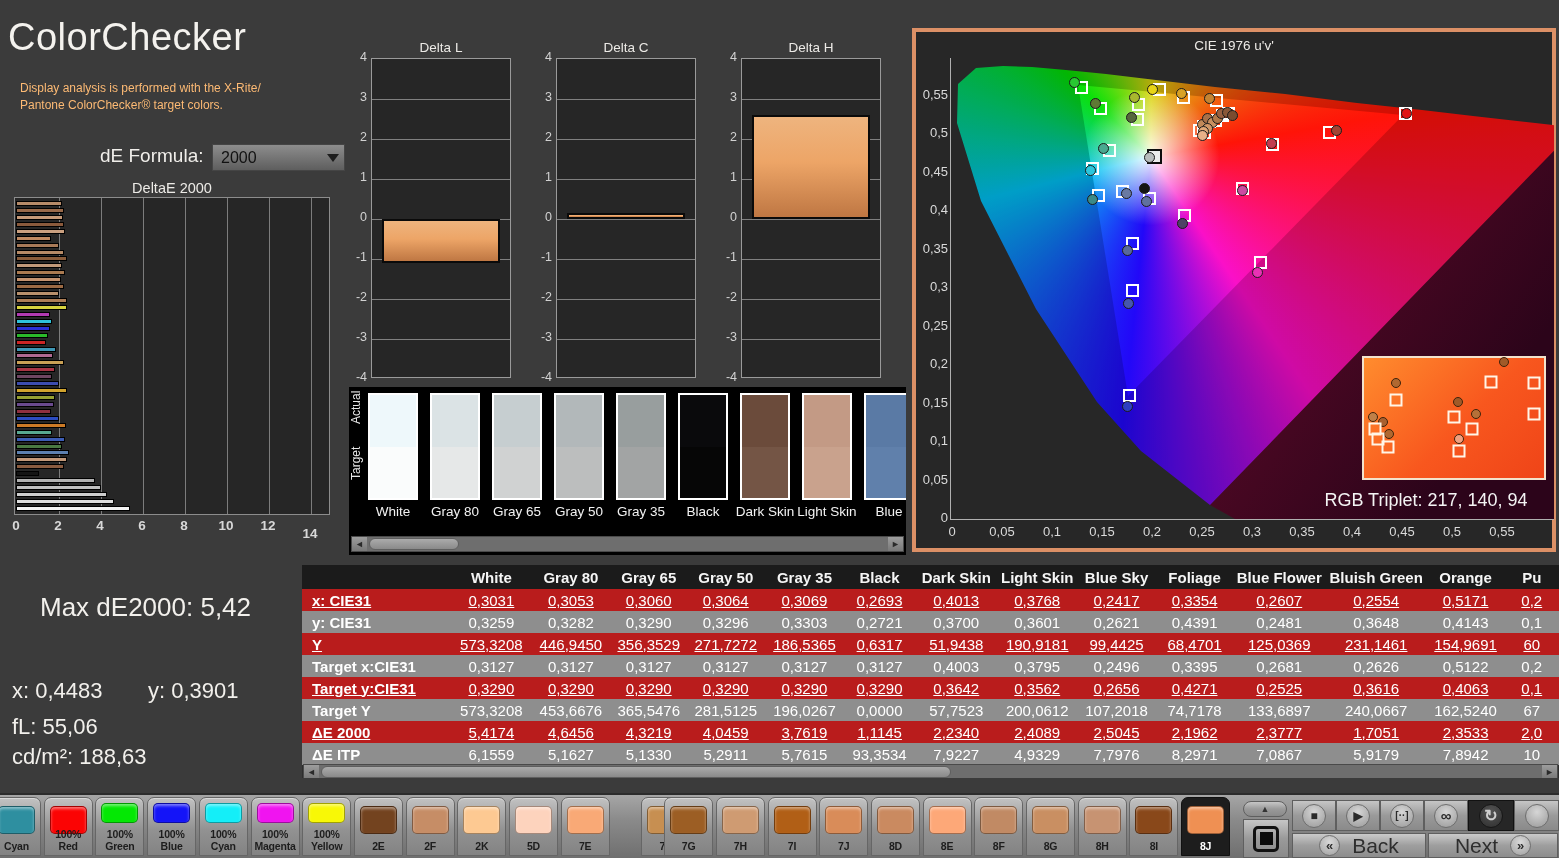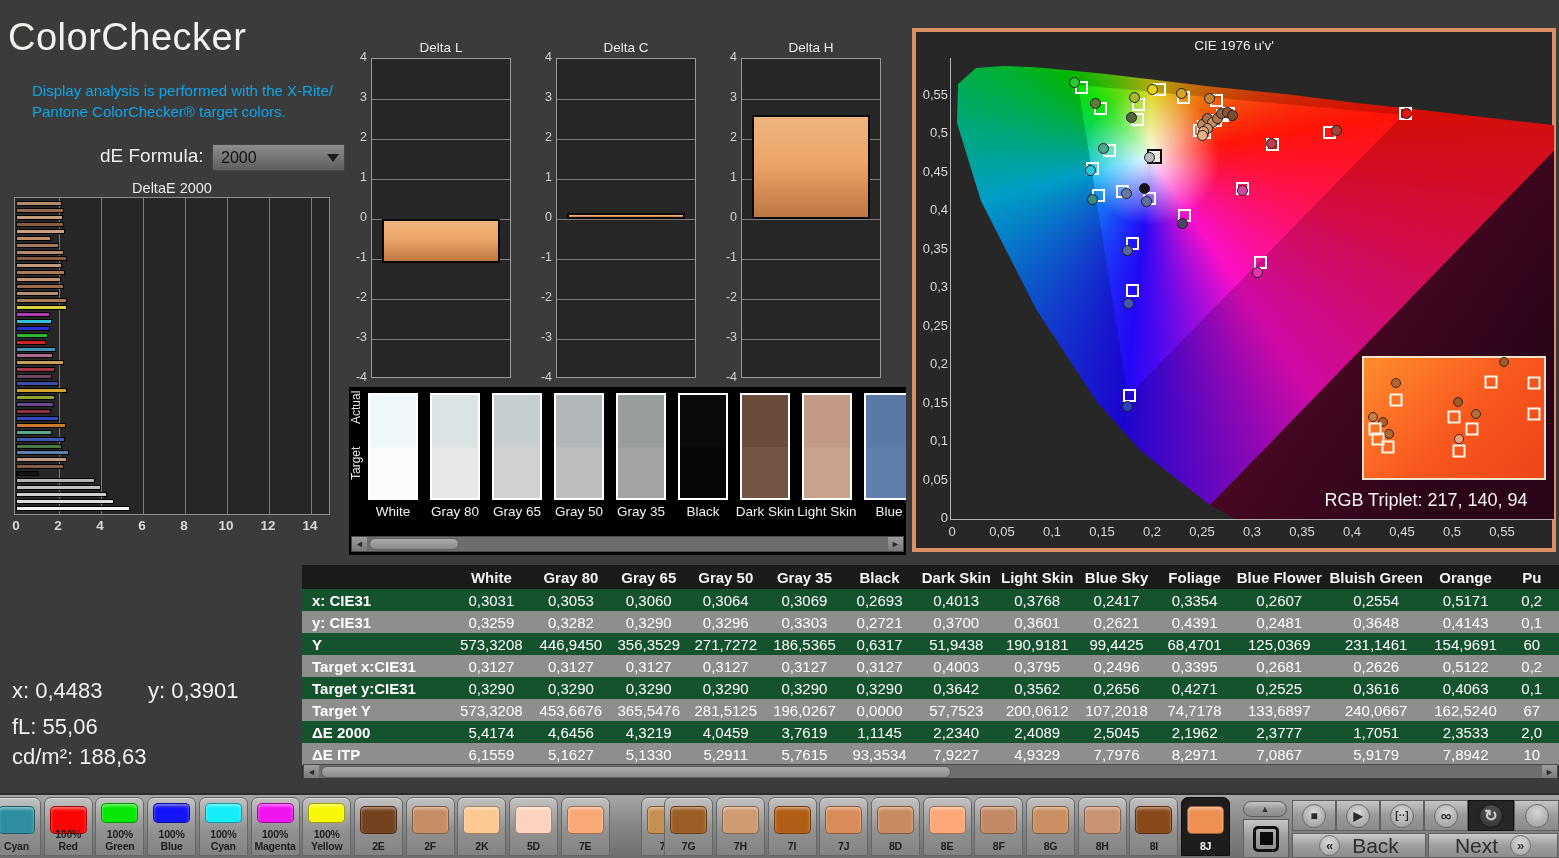--- a/index.html
+++ b/index.html
@@ -1,21 +1,21 @@
 <!DOCTYPE html>
 <html><head>
 <meta charset="utf-8">
 <style>
   html,body{margin:0;padding:0;background:#222;}
   *{box-sizing:border-box;font-family:"Liberation Sans",sans-serif;}
   .screen{position:relative;width:1559px;height:858px;background:#3b3b3b;overflow:hidden;}
 
   
   .app-title{position:absolute;left:8px;top:16px;font-size:38px;color:#f4f2ee;font-weight:400;letter-spacing:.5px;}
-  .app-desc{position:absolute;left:32px;top:80px;width:316px;font-size:15px;line-height:1.42;color:#0ea5e9;white-space:pre-line;}
+  .app-desc{position:absolute;left:20px;top:80px;width:316px;font-size:12px;line-height:1.42;color:#fdba74;white-space:pre-line;}
   .formula-label{position:absolute;left:100px;top:145px;font-size:19px;color:#f0eeea;}
   .formula-select{position:absolute;left:212px;top:144px;width:133px;height:27px;background:linear-gradient(#8d8d8d,#5e5e5e);border:1px solid #454545;color:#111;font-size:16px;display:flex;align-items:center;padding-left:8px;}
   .formula-select .arrow{position:absolute;right:5px;top:9px;width:0;height:0;border-left:6px solid transparent;border-right:6px solid transparent;border-top:8px solid #1d1d1d;}
 
   
   .de-title{position:absolute;left:14px;top:180px;width:316px;text-align:center;font-size:14.5px;color:#eceae6;}
   .de-plot{position:absolute;left:14px;top:197px;width:316px;height:318px;background:#262626;border:1px solid #8c8c8c;overflow:hidden;}
   .de-grid{position:absolute;top:0;bottom:0;width:1px;background:#7c7c7c;}
   .de-bar{position:absolute;left:1px;height:5px;border:1px solid #000;}
   .de-xaxis{position:absolute;left:14px;top:518px;width:330px;height:18px;}
@@ -55,21 +55,21 @@
 
   
   .stat{position:absolute;color:#f2f0ec;}
 
   
   .table-panel{position:absolute;left:302px;top:565px;width:1257px;height:213px;background:#2e2e2e;overflow:hidden;}
   table.data{border-collapse:collapse;table-layout:fixed;}
   table.data th{height:24px;background:#1b1b1b;color:#f5f5f5;font-size:15px;font-weight:bold;text-align:center;white-space:nowrap;overflow:hidden;}
   table.data td{height:22px;font-size:15px;color:#fff;text-align:center;white-space:nowrap;overflow:hidden;padding:0 2px;}
   table.data td.rowlabel{text-align:left;padding-left:10px;font-weight:bold;}
-  tr.dark td{background:#14532d;}
+  tr.dark td{background:#b91c1c;text-decoration:underline;}
   tr.light td{background:#8e8e8e;}
 
   
   .toolbar{position:absolute;left:0;top:793px;width:1559px;height:65px;background:linear-gradient(#a6a6a6,#8a8a8a 40%,#6f6f6f);border-top:2px solid #2c2c2c;}
   .tab{position:absolute;top:2px;height:59px;width:49px;border-radius:7px 7px 0 0;background:linear-gradient(#c2c2c2,#929292 55%,#838383);border:1px solid #666;box-shadow:inset 0 1px 0 #d8d8d8;}
   .tab.selected{background:#1d1d1d;box-shadow:none;border-color:#111;}
   .tab .chip{position:absolute;left:5px;width:37px;border-radius:5px;border:1px solid rgba(0,0,0,.35);box-shadow:inset 0 2px 3px rgba(255,255,255,.45);}
   .tab .tlabel{position:absolute;left:0;bottom:3px;width:100%;text-align:center;font-size:10.5px;font-weight:bold;color:#1d1d1d;line-height:1.08;white-space:pre-line;letter-spacing:-.2px;}
   .tab.selected .tlabel{color:#fff;}
   .tbtn{position:absolute;background:linear-gradient(#c6c6c6,#9a9a9a 50%,#8a8a8a);border:1px solid #5f5f5f;display:flex;align-items:center;justify-content:center;}
@@ -151,21 +151,21 @@
       <div class="de-bar" style="top: 307.92px; width: 113.82px; background: linear-gradient(to right, rgb(244, 244, 244), rgb(244, 244, 244)) rgb(244, 244, 244);"></div>
     </div>
   <div class="de-xaxis" id="deXAxis">
       <span style="left: -11px;">0</span>
       <span style="left: 31px;">2</span>
       <span style="left: 73px;">4</span>
       <span style="left: 115px;">6</span>
       <span style="left: 157px;">8</span>
       <span style="left: 199px;">10</span>
       <span style="left: 241px;">12</span>
-      <span style="left: 283px;">14</span>
+      <span style="left: 283px; margin-top: 8px;">14</span>
     </div>
 
   <div id="miniCharts">
       <div class="mini-title" style="left: 371px; text-align: center;">Delta L</div>
       <div class="mini-panel" style="left: 371px;">
         <div class="mini-grid" style="top: 40px;"></div>
         <div class="mini-grid" style="top: 80px;"></div>
         <div class="mini-grid" style="top: 120px;"></div>
         <div class="mini-grid" style="top: 160px;"></div>
         <div class="mini-grid" style="top: 200px;"></div>
@@ -390,20 +390,21 @@
         <div class="inset-sq" style="left: 60%; top: 58.9%;"></div>
         <div class="inset-sq" style="left: 94.3%; top: 46.8%;"></div>
         <div class="inset-sq" style="left: 6.3%; top: 59.1%;"></div>
         <div class="inset-sq" style="left: 8%; top: 67.2%;"></div>
         <div class="inset-sq" style="left: 13.4%; top: 73.9%;"></div>
         <div class="inset-sq" style="left: 52.7%; top: 77.2%;"></div>
       </div>
     <div class="rgb-triplet" style="left:390px;top:458px;width:240px;">RGB Triplet: 217, 140, 94</div>
   </div>
 
+  <div class="stat" style="left:40px;top:592px;font-size:26px;">Max dE2000: 5,42</div>
   <div class="stat" style="left:12px;top:678px;font-size:22px;">x: 0,4483</div>
   <div class="stat" style="left:148px;top:678px;font-size:22px;">y: 0,3901</div>
   <div class="stat" style="left:12px;top:714px;font-size:22px;">fL: 55,06</div>
   <div class="stat" style="left:12px;top:744px;font-size:22px;">cd/m²: 188,63</div>
 
   <div class="table-panel">
     <table class="data" id="dataTable">
         <colgroup>
           <col style="width: 156px;">
           <col style="width: 82px;">

